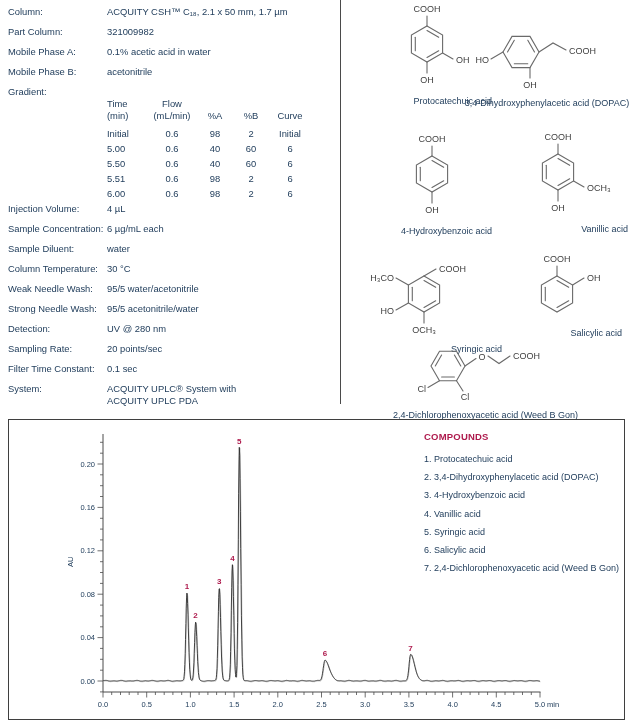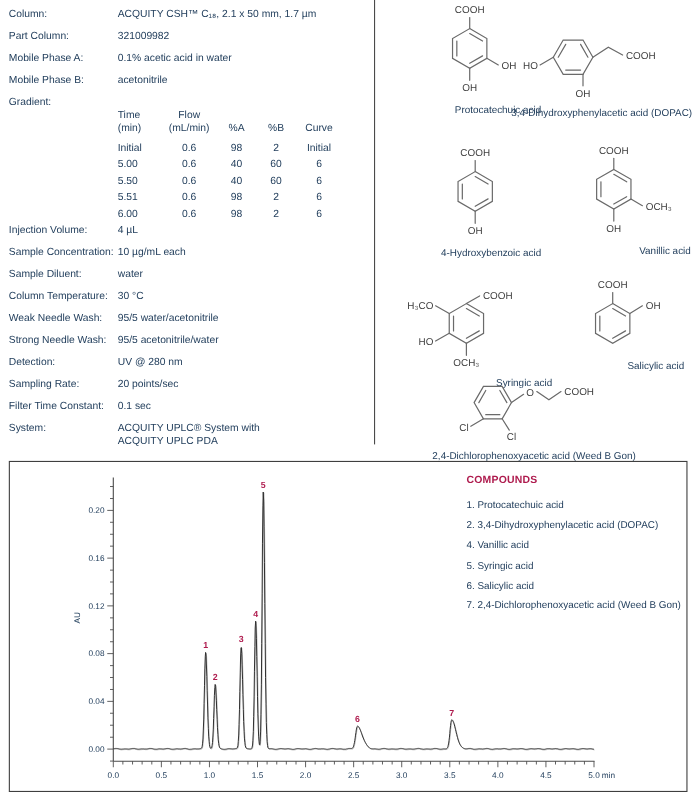--- a/index.html
+++ b/index.html
@@ -107,21 +107,21 @@
           </div>
         </div>
     </div>
     <div id="method-rows-2">
         <div class="mrow">
           <div class="mlabel">Injection Volume:</div>
           <div class="mvalue">4 µL</div>
         </div>
         <div class="mrow">
           <div class="mlabel">Sample Concentration:</div>
-          <div class="mvalue">10 µg/mL each</div>
+          <div class="mvalue">6 µg/mL each</div>
         </div>
         <div class="mrow">
           <div class="mlabel">Sample Diluent:</div>
           <div class="mvalue">water</div>
         </div>
         <div class="mrow">
           <div class="mlabel">Column Temperature:</div>
           <div class="mvalue">30 °C</div>
         </div>
         <div class="mrow">
@@ -372,20 +372,21 @@
           <text x="223.4" y="140.9" text-anchor="middle" font-size="8" font-weight="bold" fill="#ae1a4d">4</text>
           <text x="230.3" y="23.7" text-anchor="middle" font-size="8" font-weight="bold" fill="#ae1a4d">5</text>
           <text x="316.0" y="236.4" text-anchor="middle" font-size="8" font-weight="bold" fill="#ae1a4d">6</text>
           <text x="401.6" y="231.0" text-anchor="middle" font-size="8" font-weight="bold" fill="#ae1a4d">7</text>
         </svg></div>
     <div class="legend">
       <div class="legend-title">COMPOUNDS</div>
       <div id="legend-items">
           <div class="legend-item">1. Protocatechuic acid</div>
           <div class="legend-item">2. 3,4-Dihydroxyphenylacetic acid (DOPAC)</div>
+          <div class="legend-item">3. 4-Hydroxybenzoic acid</div>
           <div class="legend-item">4. Vanillic acid</div>
           <div class="legend-item">5. Syringic acid</div>
           <div class="legend-item">6. Salicylic acid</div>
           <div class="legend-item">7. 2,4-Dichlorophenoxyacetic acid (Weed B Gon)</div>
         </div>
     </div>
   </div>
 
 </div>
 

